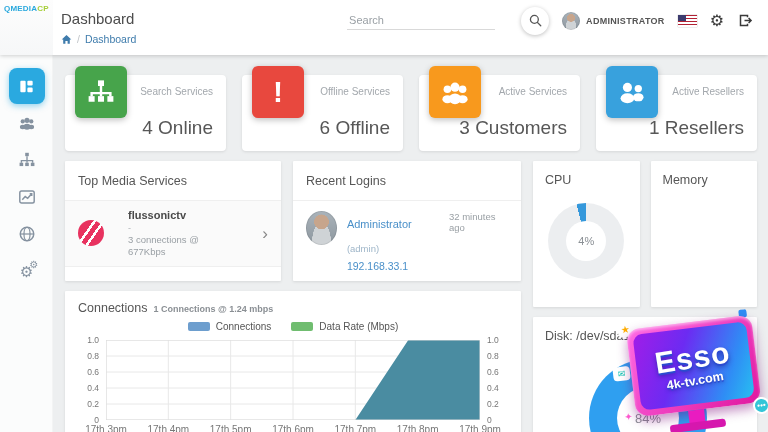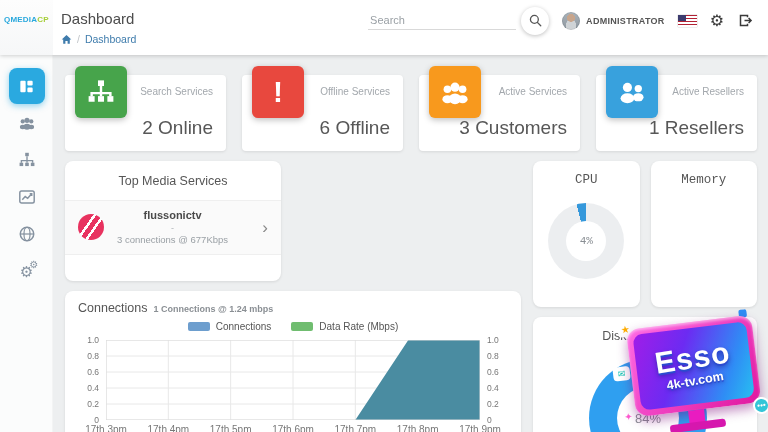--- a/index.html
+++ b/index.html
@@ -3,31 +3,31 @@
 <meta charset="utf-8">
 <style>
   * { margin:0; padding:0; box-sizing:border-box; }
   html,body { background:#555; }
   body { font-family:"Liberation Sans", sans-serif; }
   .screen { position:relative; width:768px; height:432px; overflow:hidden; background:#edeff0; margin:0 auto; }
 
   
   .topbar { position:absolute; top:0; left:0; right:0; height:55px; background:#fff;
             box-shadow:0 1px 4px rgba(0,0,0,.18); z-index:6; display:flex; }
-  .brand { width:53px; flex:0 0 53px; display:flex; align-items:flex-start; padding:15px 0 0 4px;
+  .brand { width:53px; flex:0 0 53px; display:flex; align-items:flex-start; padding:4px 0 0 4px;
            background:linear-gradient(180deg,#fdfdfd,#f6f7f8); }
   .brand-txt { font-size:8px; font-weight:bold; letter-spacing:.2px; white-space:nowrap; }
   .brand-q { color:#29a8dd; } .brand-cp { color:#a6ce39; }
   .page-head { padding:10px 0 0 8px; }
   .page-title { font-size:15px; color:#4c4c4c; }
   .breadcrumb { display:flex; align-items:center; gap:5px; margin-top:6px; font-size:10.5px; }
   .bc-sep { color:#c0c4c8; }
   .bc-link { color:#3f7cac; text-decoration:none; cursor:pointer; }
   .top-right { margin-left:auto; display:flex; align-items:center; gap:13px; padding:0 14px 14px 0; }
-  .search-wrap { display:flex; align-items:center; gap:5px; }
+  .search-wrap { display:flex; align-items:center; gap:26px; }
   .search-input { border:none; outline:none; border-bottom:1px solid #d9d9d9; width:148px;
                   font-size:11px; color:#666; padding:3px 2px; background:transparent;
                   font-family:"Liberation Sans", sans-serif; }
   .search-input::placeholder { color:#9aa0a5; }
   .search-btn { width:28px; height:28px; border-radius:50%; background:#fff; border:none;
                 box-shadow:0 1px 4px rgba(0,0,0,.25); display:flex; align-items:center;
                 justify-content:center; cursor:pointer; }
   .user-chip { display:flex; align-items:center; gap:6px; cursor:pointer; }
   .avatar { border-radius:50%;
             background:
@@ -65,48 +65,48 @@
   .stat-icon { position:absolute; top:-9px; left:10px; width:52px; height:52px; border-radius:6px;
                display:flex; align-items:center; justify-content:center; color:#fff;
                box-shadow:0 2px 6px rgba(0,0,0,.25); }
   .stat-label { position:absolute; top:11px; right:13px; font-size:10px; color:#a3a8ad; }
   .stat-value { position:absolute; bottom:12px; right:13px; font-size:19px; color:#575757; }
   .excl { font-size:30px; font-weight:bold; color:#fff; line-height:1; }
 
   .cols { display:flex; gap:12px; margin-top:10px; }
   .col-left { width:456px; flex:0 0 456px; }
   .col-right { flex:1; }
-  .panel { background:#fff; border-radius:8px; box-shadow:0 1px 3px rgba(0,0,0,.1);text-align:center; }
+  .panel { background:#fff; border-radius:1px; box-shadow:0 1px 3px rgba(0,0,0,.1); }
   .panel-title { font-size:12.5px; color:#565656; }
 
   .row2-left { display:flex; gap:12px; height:120px; }
   .tms-panel { width:216px; flex:0 0 216px; padding:13px 0 0; overflow:hidden; }
   .tms-panel .panel-title, .rl-panel .panel-title { padding:0 13px; }
   .media-row { margin-top:12px; padding:8px 13px; background:#fafafa;
                border-top:1px solid #efefef; border-bottom:1px solid #efefef;
-               display:flex; align-items:center; gap:13px; cursor:pointer; }
+               display:flex; align-items:center; gap:24px; cursor:pointer; }
   .fluss-ball { width:26px; height:26px; border-radius:50%; flex:0 0 26px; background-color:#e8325f;
         background-image:linear-gradient(125deg, rgba(0,0,0,0) 36%, #fff 36% 43%, rgba(0,0,0,0) 43% 56%, #fff 56% 63%, rgba(0,0,0,0) 63%); }
   .media-txt { line-height:1.25; }
   .media-name { font-size:11px; font-weight:bold; color:#4a4a4a; }
   .media-dash { font-size:9px; color:#b0b4b8; }
   .media-detail { font-size:9.5px; color:#9aa0a5; }
   .chev { margin-left:auto; font-size:17px; color:#888; line-height:1; }
 
   .rl-panel { flex:1; padding:13px 0 0; overflow:hidden; }
   .login-row { margin-top:12px; border-top:1px solid #efefef; padding:10px 13px 0;
                display:flex; gap:10px; }
   .login-main { line-height:1.5; }
   .login-link { font-size:11px; color:#4a90c9; cursor:pointer; }
   .login-role { font-size:9.5px; color:#9fb6c9; }
   .login-ip { font-size:10.5px; color:#4a90c9; cursor:pointer; }
   .login-time { margin-left:auto; font-size:9.5px; color:#9aa0a5; }
 
   .row2-right { display:flex; gap:11px; height:146px; }
-  .gauge-panel { flex:1; padding:12px;font-family:Liberation Mono, monospace; }
+  .gauge-panel { flex:1; padding:12px; }
   .donut { border-radius:50%; position:relative; margin:16px auto 0; }
   .donut-sm { width:76px; height:76px; }
   .donut-hole { position:absolute; left:50%; top:50%; transform:translate(-50%,-50%);
                 background:#fff; border-radius:50%; display:flex; align-items:center; justify-content:center; }
   .donut-sm .donut-hole { width:40px; height:40px; }
   .donut-label { font-size:11px; color:#8a8f94; }
 
   .conn-panel { margin-top:10px; height:178px; padding:10px 13px 0; }
   .conn-head { display:flex; align-items:baseline; gap:6px; }
   .conn-sub { font-size:9px; color:#8a8f94; font-weight:bold; }
@@ -255,21 +255,21 @@
         <div class="stat-icon" style="background-color: rgb(71, 164, 75);">
           <svg width="30" height="30" viewBox="0 0 16 16">
             <rect x="6.4" y="1.8" width="3.2" height="3" fill="#fff"></rect>
             <rect x="1.4" y="10.2" width="3.2" height="3" fill="#fff"></rect>
             <rect x="6.4" y="10.2" width="3.2" height="3" fill="#fff"></rect>
             <rect x="11.4" y="10.2" width="3.2" height="3" fill="#fff"></rect>
             <path d="M8 4.8 v2.4 M3 10.2 V8.6 h10 v1.6 M8 7.2 v3" fill="none" stroke="#fff" stroke-width="1.3"></path>
           </svg>
         </div>
         <span class="stat-label">Search Services</span>
-        <span class="stat-value">2 Online</span>
+        <span class="stat-value">4 Online</span>
       </div>
       <div class="stat-card">
         <div class="stat-icon" style="background-color: rgb(232, 72, 62);">
           <span class="excl">!</span>
         </div>
         <span class="stat-label">Offline Services</span>
         <span class="stat-value">6 Offline</span>
       </div>
       <div class="stat-card">
         <div class="stat-icon" style="background-color: rgb(248, 153, 29);">
@@ -309,20 +309,34 @@
               <span class="fluss-ball"></span>
               <div class="media-txt">
                 <div class="media-name">flussonictv</div>
                 <div class="media-dash">-</div>
                 <div class="media-detail">3 connections @ 677Kbps</div>
               </div>
               <span class="chev">›</span>
             </div>
           </section>
 
+          <section class="panel rl-panel">
+            <div class="panel-title">Recent Logins</div>
+            <div class="login-row">
+              <span class="avatar md"></span>
+              <div class="login-main">
+                <div>
+                  <span class="login-link">Administrator</span>
+                  <span class="login-role">(admin)</span>
+                </div>
+                <div class="login-ip">192.168.33.1</div>
+              </div>
+              <span class="login-time">32 minutes ago</span>
+            </div>
+          </section>
         </div>
 
         <section class="panel conn-panel">
           <div class="conn-head">
             <span class="panel-title">Connections</span>
             <span class="conn-sub">1 Connections @ 1.24 mbps</span>
           </div>
           <div class="chart-wrap">
             <div class="legend">
               <span class="legend-item">

